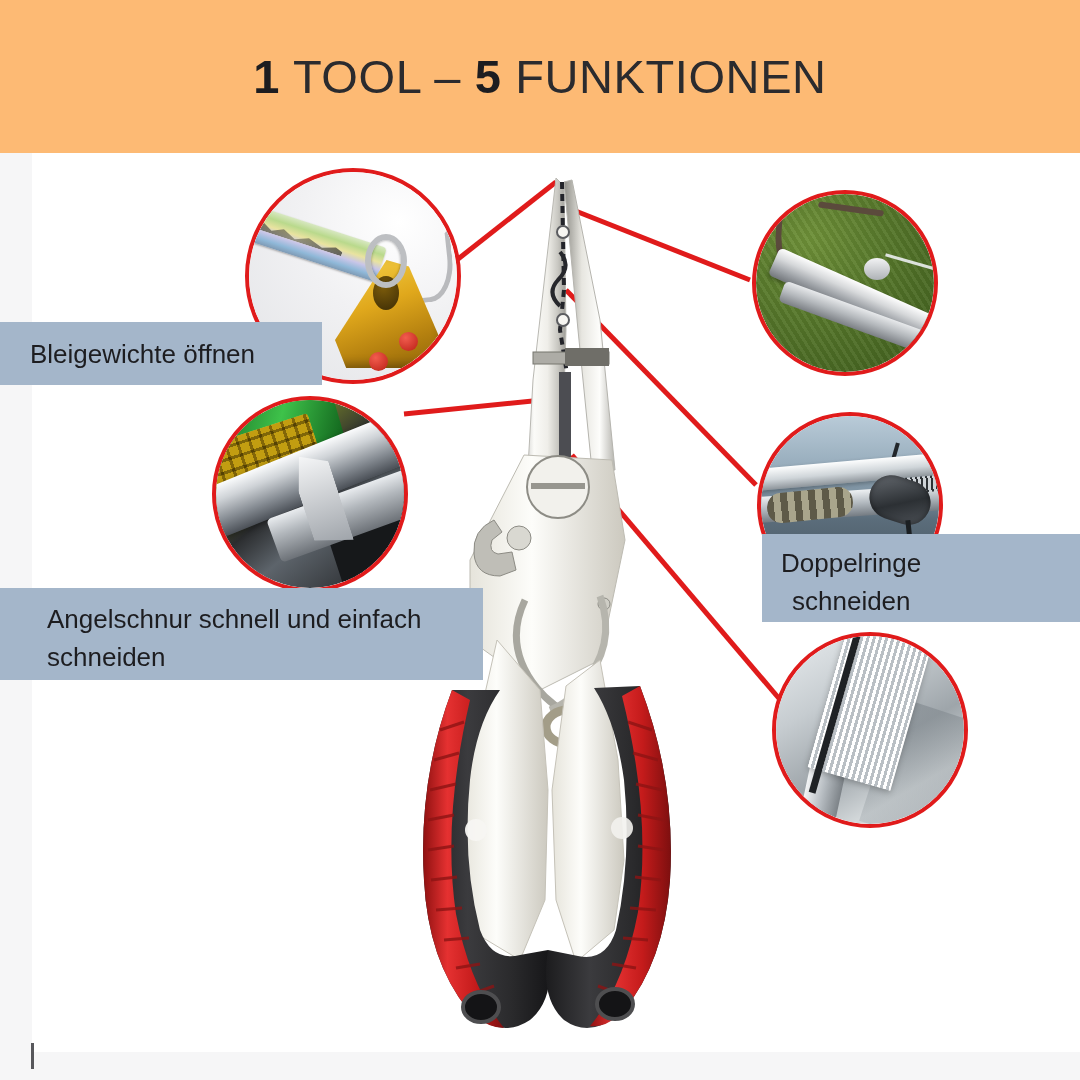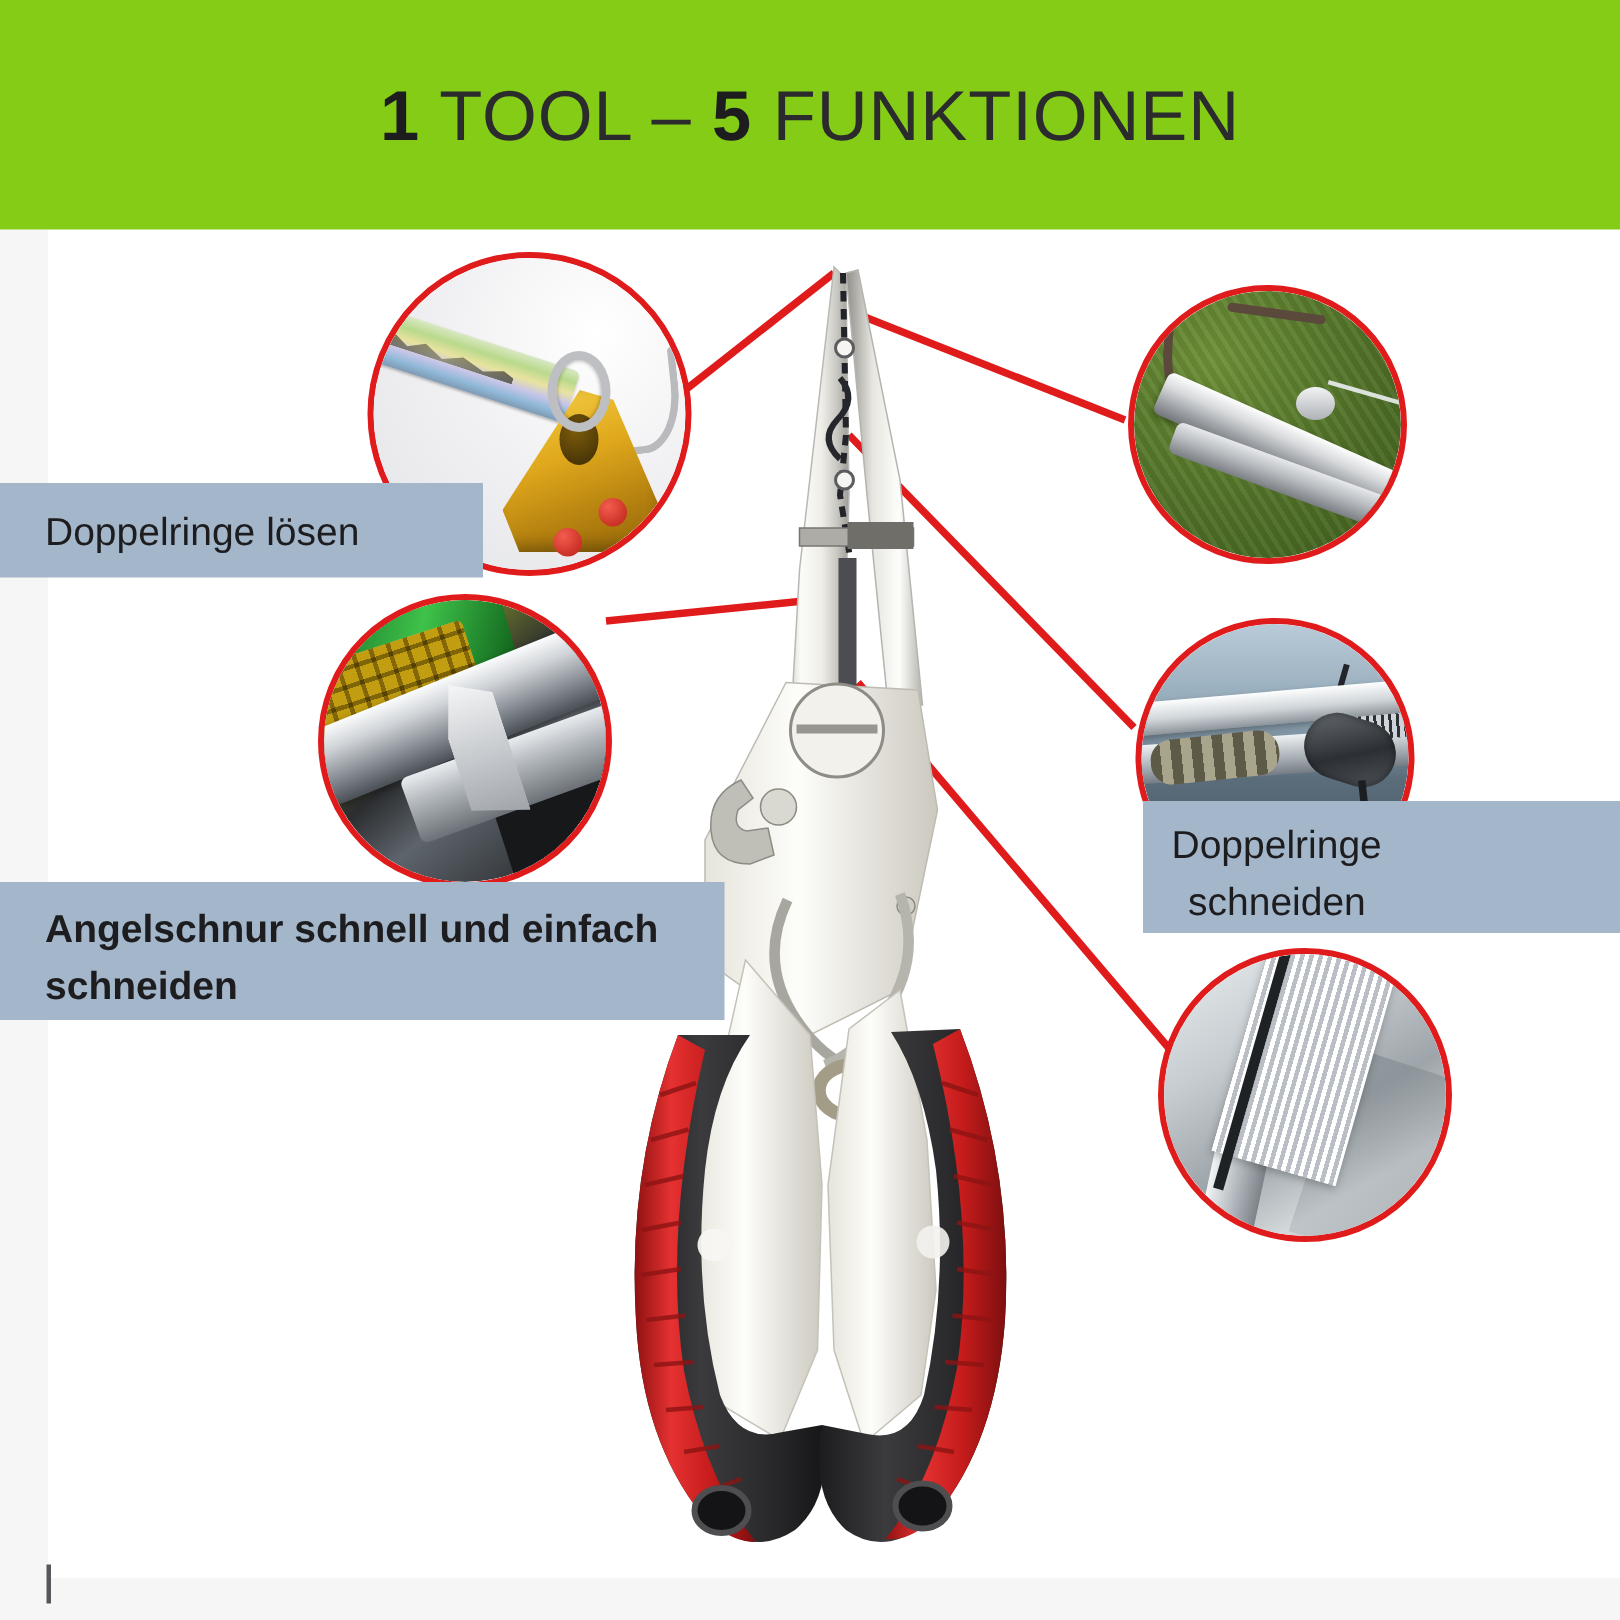--- a/index.html
+++ b/index.html
@@ -37,21 +37,21 @@
     width: 3px; height: 26px;
     background: #3b3b3f;
     opacity: .85;
   }
 
   
   .header {
     position: absolute;
     left: 0; top: 0;
     width: 1080px; height: 153px;
-    background: #84cc16;
+    background: #fdba74;
     display: flex;
     align-items: center;
     justify-content: center;
   }
   .header-title {
     font-size: 47px;
     letter-spacing: .6px;
     color: #2b2b2e;
     font-weight: 400;
     white-space: nowrap;
@@ -357,22 +357,21 @@
     box-sizing: border-box;
   }
   .lbl-1 {
     left: 0; top: 322px;
     width: 322px; height: 63px;
     padding: 13px 0 0 30px;
   }
   .lbl-2 {
     left: 0; top: 588px;
     width: 483px; height: 92px;
-    padding: 12px 0 0 30px;
-    font-weight: bold;
+    padding: 12px 0 0 47px;
   }
   .lbl-3 {
     left: 828px; top: 344px;
     width: 252px; height: 56px;
     padding: 10px 0 0 15px;
   }
   .lbl-4 {
     left: 762px; top: 534px;
     width: 318px; height: 88px;
     padding: 10px 0 0 19px;
@@ -577,21 +576,21 @@
     <div class="photo">
       <div class="c5-bg"></div>
       <div class="c5-shade"></div>
       <div class="c5-rod"></div>
       <div class="c5-blade"></div>
       <div class="c5-edge"></div>
     </div>
   </div>
 
   <div class="label lbl-1">
-    <span>Doppelringe lösen</span>
+    <span>Bleigewichte öffnen</span>
   </div>
 
   <div class="label lbl-2">
     <span>Angelschnur schnell und einfach</span>
     <span>schneiden</span>
   </div>
 
 
   <div class="label lbl-4">
     <span>Doppelringe</span>

